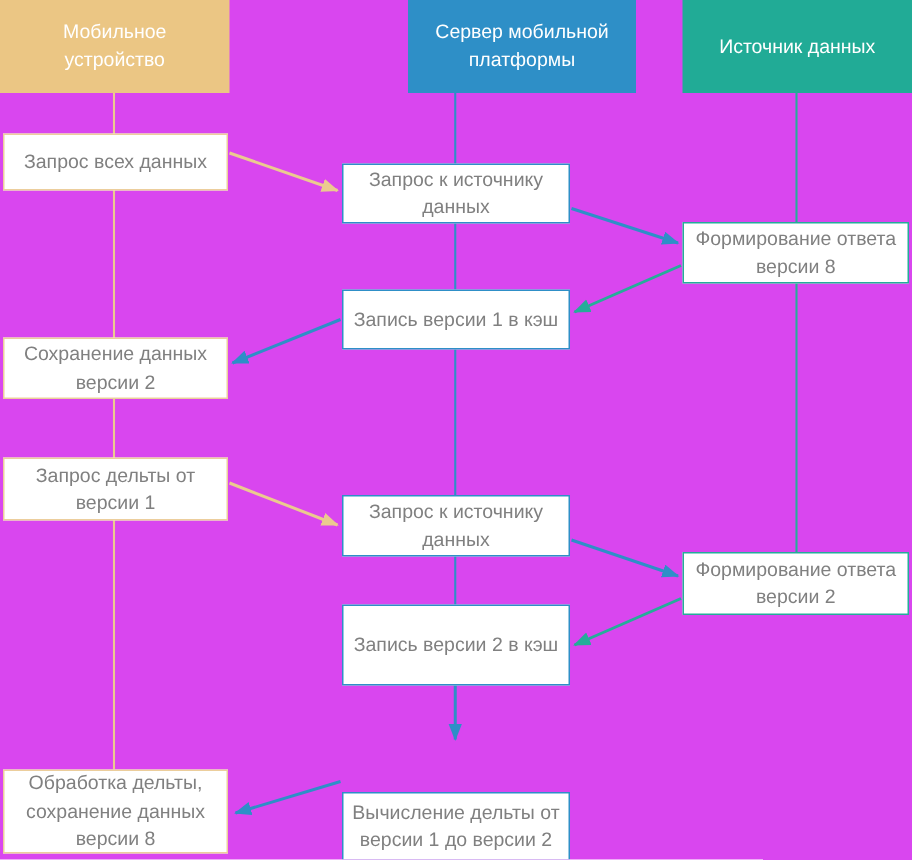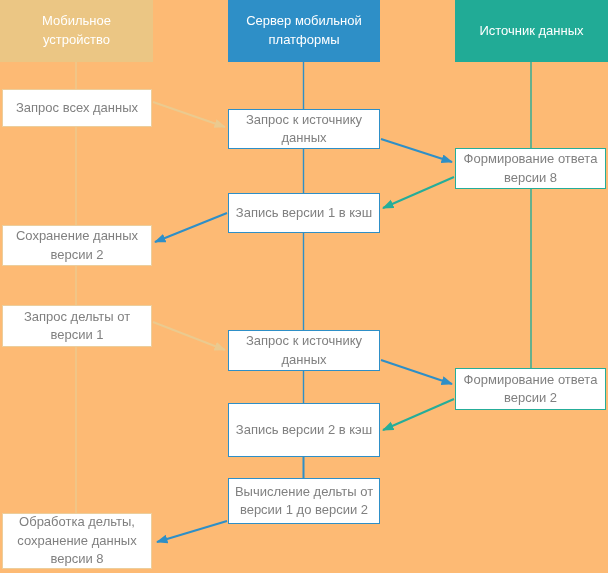--- a/index.html
+++ b/index.html
@@ -1,28 +1,28 @@
 <!DOCTYPE html>
 <html style="--color-lane_mobile: #EBC684; --color-lane_server: #2E8FC7; --color-lane_source: #21AB96; --color-line_tan: #EBCA8F; --color-border_tan: #ECCE9C; --color-line_blue: #2E8FC7; --color-line_teal: #25AD99; --color-box_text: #808080; --color-header_text: #FFFFFF;"><head>
 <meta charset="utf-8">
 <style>
   html,body{margin:0;padding:0;background:#ffffff;}
   .canvas{
-    position:relative;width:608px;height:573px;background:#fdba74;
+    position:relative;width:608px;height:573px;background:#d946ef;
     font-family:"Liberation Sans","DejaVu Sans",sans-serif;overflow:hidden;
   }
   .layer{position:absolute;left:0;top:0;width:608px;height:573px;}
   svg{display:block;}
   .lane-header{
     position:absolute;display:flex;align-items:center;justify-content:center;
     text-align:center;color:var(--color-header_text,#fff);font-size:13px;
     line-height:1.45;padding:4px 8px;box-sizing:border-box;z-index:2;
   }
   .lane-header.mobile{background:var(--color-lane_mobile,#EBC684);}
-  .lane-header.server{background:var(--color-lane_server,#2E8FC7);}
+  .lane-header.server{background:var(--color-lane_server,#2E8FC7);margin-left:44px;}
   .lane-header.source{background:var(--color-lane_source,#21AB96);}
   .node{
     position:absolute;display:flex;align-items:center;justify-content:center;
     text-align:center;background:#ffffff;color:var(--color-box_text,#808080);
     font-size:13px;line-height:1.42;padding:18px 4px;box-sizing:border-box;z-index:2;
   }
   .node.tan{border:1.5px solid var(--color-border_tan,#ECCC96);}
   .node.blue{border:1.5px solid var(--color-line_blue,#2E8FC7);}
   .node.teal{border:1.5px solid var(--color-line_teal,#25AD99);}
   .lifeline{stroke-width:1.4;fill:none;}
@@ -99,20 +99,20 @@
   </div>
   <div class="node blue" style="left:228px;top:330px;width:152px;height:41px;">
     <span>Запрос к источнику данных</span>
   </div>
   <div class="node teal" style="left:455px;top:368px;width:151px;height:42px;align-items:center;">
     <span>Формирование ответа версии 2</span>
   </div>
   <div class="node blue" style="left:228px;top:403px;width:152px;height:54px;">
     <span>Запись версии 2 в кэш</span>
   </div>
-  <div class="node blue" style="left:228px;top:478px;width:152px;height:46px;">
+  <div class="node blue" style="left:228px;top:528px;width:152px;height:46px;">
     <span>Вычисление дельты от версии 1 до версии 2</span>
   </div>
   <div class="node tan" style="left:2px;top:513px;width:150px;height:56px;">
     <span>Обработка дельты, сохранение данных версии 8</span>
   </div>
 
 </div>
 
 </body></html>

